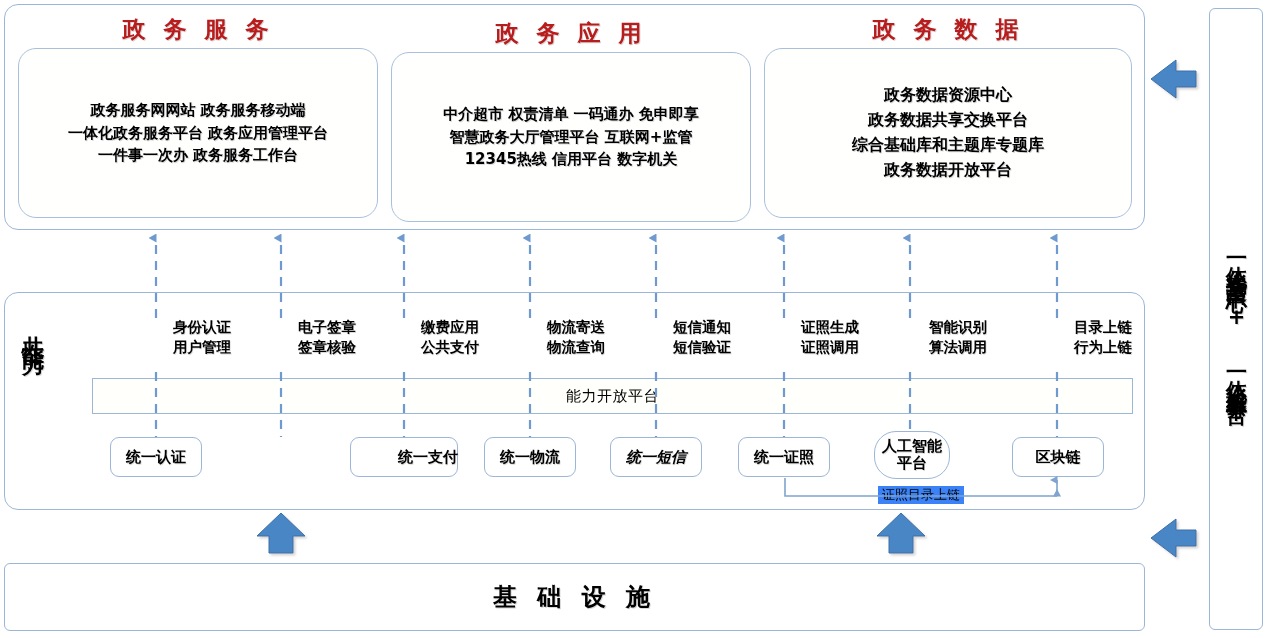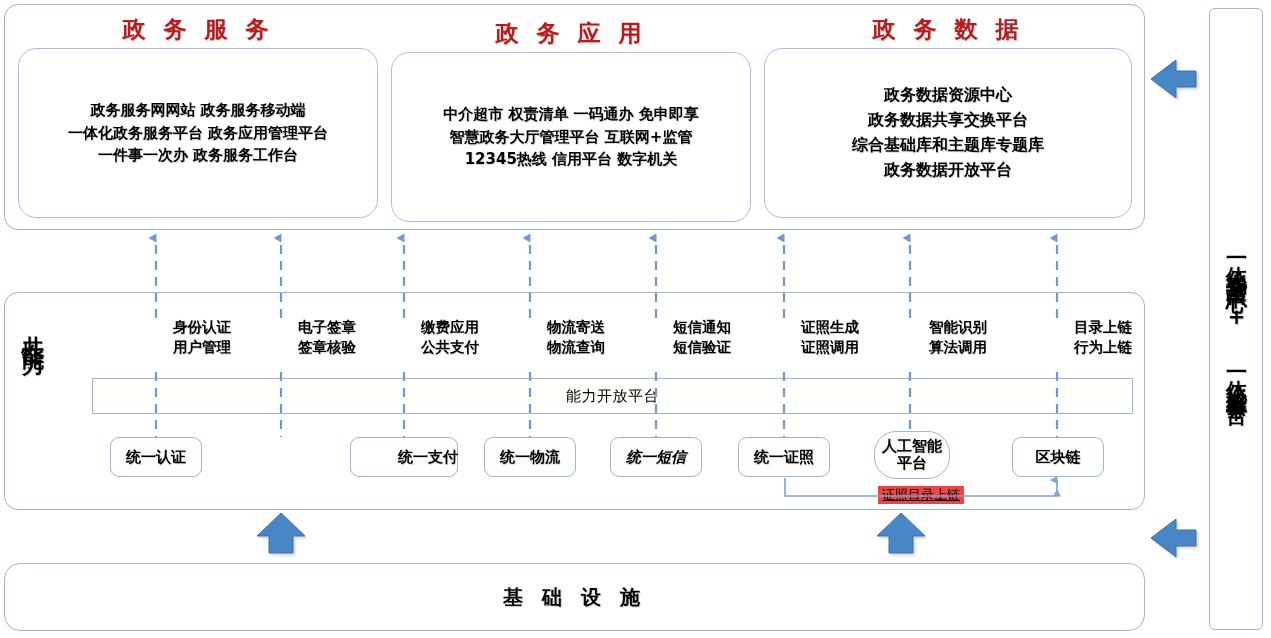--- a/index.html
+++ b/index.html
@@ -121,27 +121,27 @@
     transform: translateX(-50%);
     text-shadow: 0.8px 0.8px 0 #dcdcdc;
     white-space: nowrap;
   }
   .chip.two-line { white-space: normal; line-height: 1.15; }
 
   
   .infra {
     position: absolute;
     border: 1.6px solid #9cb6d8;
-    border-radius: 16px;
-    background: #ffffff;
-    box-sizing: border-box;
-    display: flex;
-    align-items: center;
-    justify-content: center;
-    font-size: 20px;
+    border-radius: 6px;
+    background: #ffffff;
+    box-sizing: border-box;
+    display: flex;
+    align-items: center;
+    justify-content: center;
+    font-size: 24px;
     font-weight: bold;
     letter-spacing: 6px;
     text-shadow: 1px 1px 0 #d8d8d8;
   }
 
   
   .side-panel {
     position: absolute;
     border: 1.6px solid #9cb6d8;
     border-radius: 6px;
@@ -165,25 +165,24 @@
   
   #overlay {
     position: absolute;
     left: 0; top: 0;
     width: 1271px; height: 638px;
     pointer-events: none;
   }
   .conn-label {
     position: absolute;
     font-size: 13px;
-    background: #ef4444;
+    background: #3b82f6;
     padding: 0 4px;
     transform: translateX(-50%);
     white-space: nowrap;
-    text-decoration: underline;
   }
 </style>
 </head>
 <body>
 
 <div id="canvas">
 
   <div class="panel" style="left:4px; top:4px; width:1141px; height:226px; border-radius:14px;"></div>
 
   <div class="pillar" style="left:18px; top:10px; width:360px; height:212px;">

